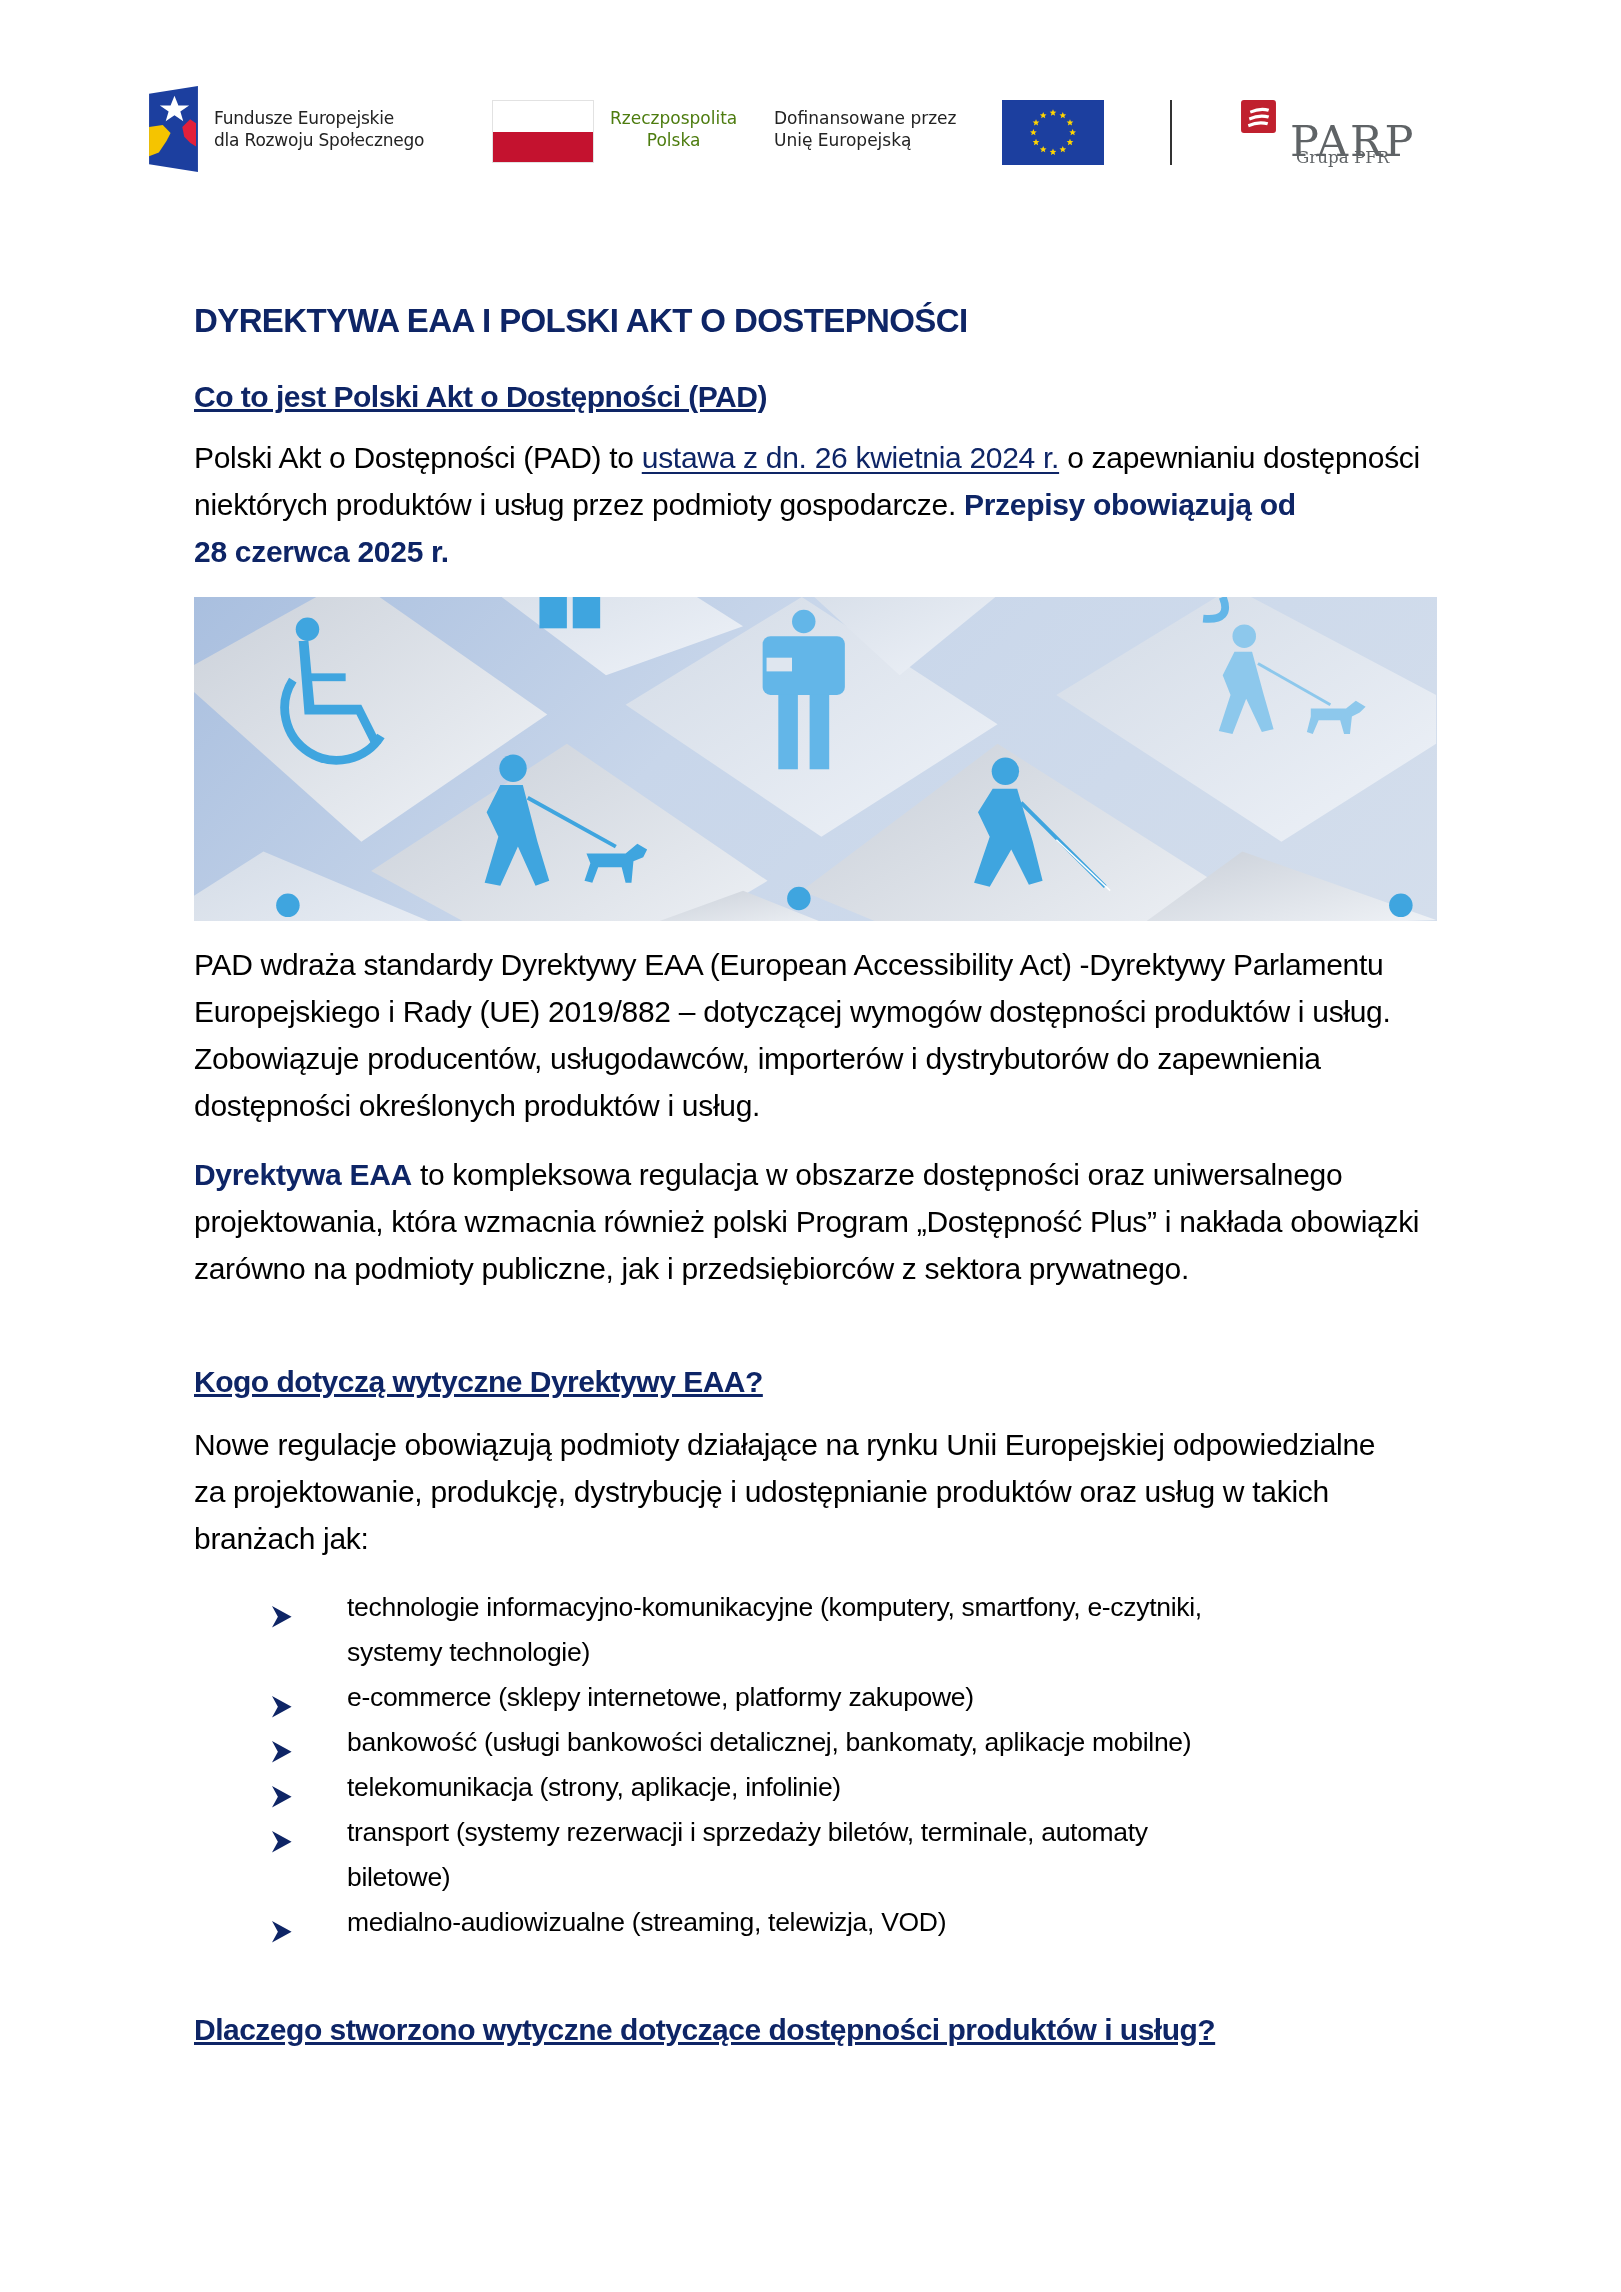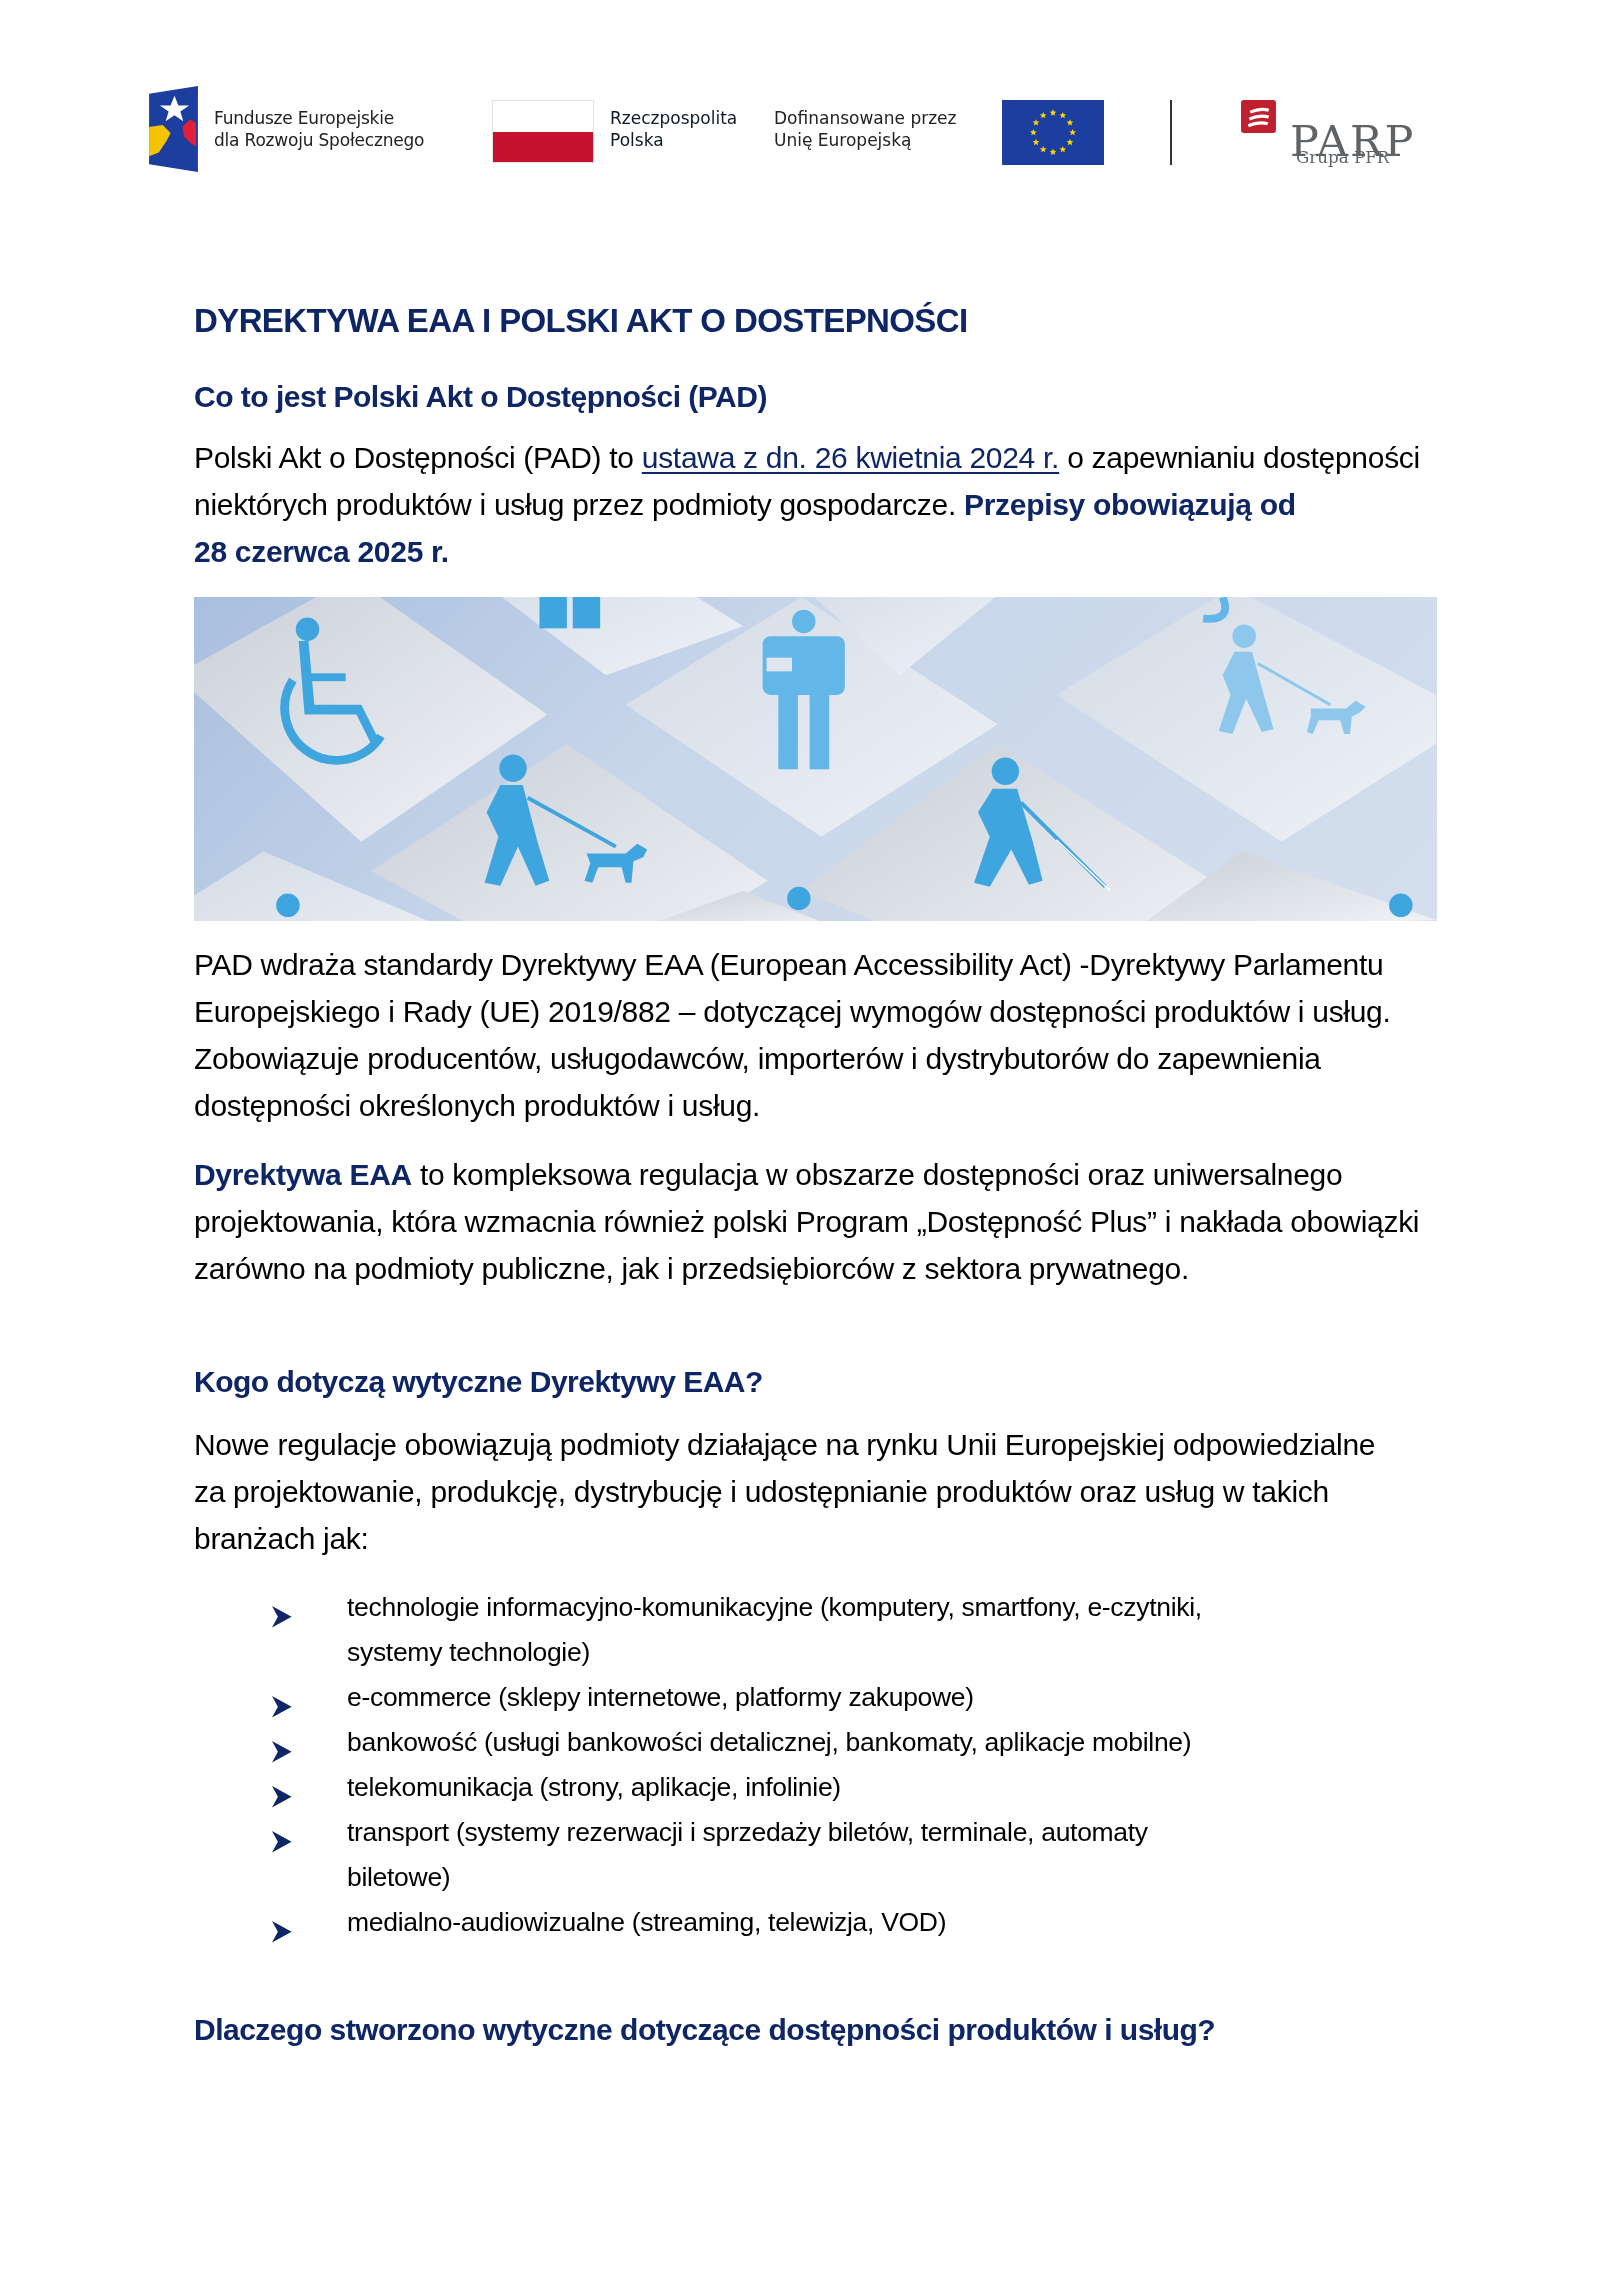--- a/index.html
+++ b/index.html
@@ -9,37 +9,37 @@
   
   .logos { position: absolute; left: 0; top: 0; width: 1391px; height: 196px; }
   .fe-flag { position: absolute; left: 149px; top: 86px; width: 49px; height: 86px; }
   .fe-text { position: absolute; left: 214px; top: 108px; font-size: 17px; line-height: 21.6px;
              font-family: "DejaVu Sans", sans-serif; color: #222; letter-spacing: -0.2px; }
   .pl-flag { position: absolute; left: 492px; top: 100px; width: 102px; height: 63px;
              border: 1px solid #e2e2e2; box-sizing: border-box; }
   .pl-flag .w { height: 50%; background: #ffffff; }
   .pl-flag .r { height: 50%; background: #c4122f; }
   .pl-text { position: absolute; left: 610px; top: 108px; font-size: 17px; line-height: 21.6px;
-             font-family: "DejaVu Sans", sans-serif; color: #0f172a; }
+             font-family: "DejaVu Sans", sans-serif; color: #4d7c0f; text-align: center; }
   .eu-text { position: absolute; left: 774px; top: 108px; width: 212px; text-align: left;
              font-size: 17px; line-height: 21.6px; font-family: "DejaVu Sans", sans-serif; color: #222; }
   .eu-flag { position: absolute; left: 1002px; top: 100px; width: 102px; height: 65px; background: #1c3f9f; }
   .divider { position: absolute; left: 1170px; top: 100px; width: 2px; height: 65px; background: #333; }
   .parp-mark { position: absolute; left: 1241px; top: 100px; width: 35px; height: 33px; }
   .parp-word { position: absolute; left: 1290px; top: 91px; font-family: "DejaVu Serif", serif;
                font-size: 43px; letter-spacing: 2px; color: #5f6366; line-height: 49px; margin-top: 26px; }
   .parp-sub { position: absolute; left: 1296px; top: 147px; font-family: "DejaVu Serif", serif;
               font-size: 16.7px; color: #5f6366; }
 
   
   .content { position: absolute; left: 194px; top: 294px; width: 1274px; }
   .h1 { position: absolute; left: 0; top: 0; font-family: "Liberation Sans", sans-serif; font-weight: bold;
         font-size: 33px; color: #0e2566; letter-spacing: -0.6px; white-space: nowrap; }
   .h2 { font-family: "Liberation Sans", sans-serif; font-weight: bold; font-size: 30px;
-        color: #0e2566; letter-spacing: -0.5px; white-space: nowrap; position: absolute; left: 0; }
+        color: #0e2566; letter-spacing: -0.5px; white-space: nowrap; position: absolute; left: 0; text-decoration: underline; }
   .para { position: absolute; left: 0; font-size: 30px; line-height: 47px; color: #000;
           letter-spacing: -0.3px; white-space: nowrap; }
   .para .line { display: block; }
   .link { color: #0e2566; text-decoration: underline; text-decoration-thickness: 2px; text-underline-offset: 3.9px; }
   .strong-blue { color: #0e2566; font-weight: bold; }
 
   .banner { position: absolute; left: 0; top: 303px; width: 1243px; height: 324px; overflow: hidden;
             background: linear-gradient(135deg, #a9bfdf 0%, #c8d6ea 40%, #d4deec 100%); }
 
   .bullets { position: absolute; left: 78px; top: 1291px; width: 1176px; }

